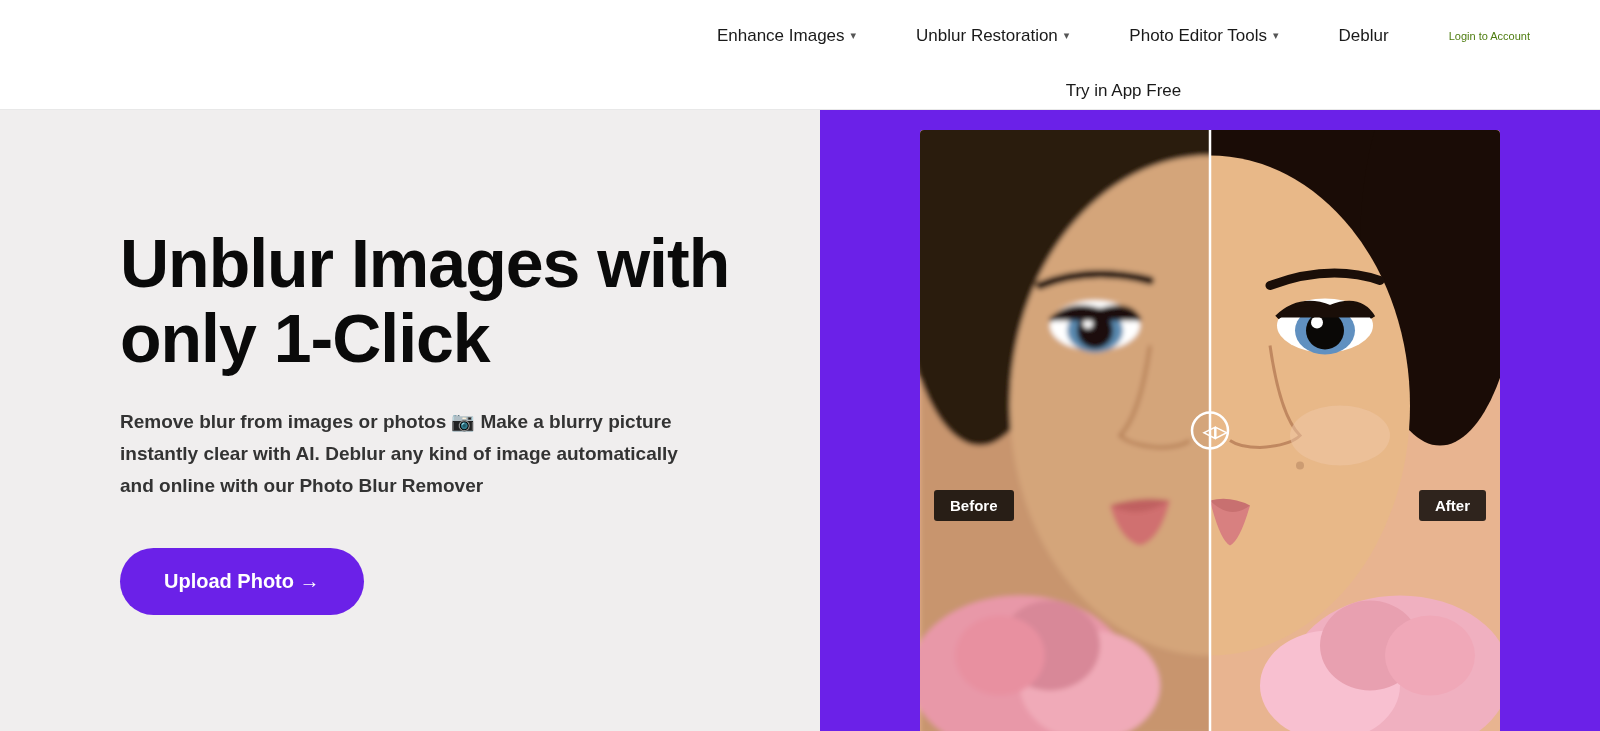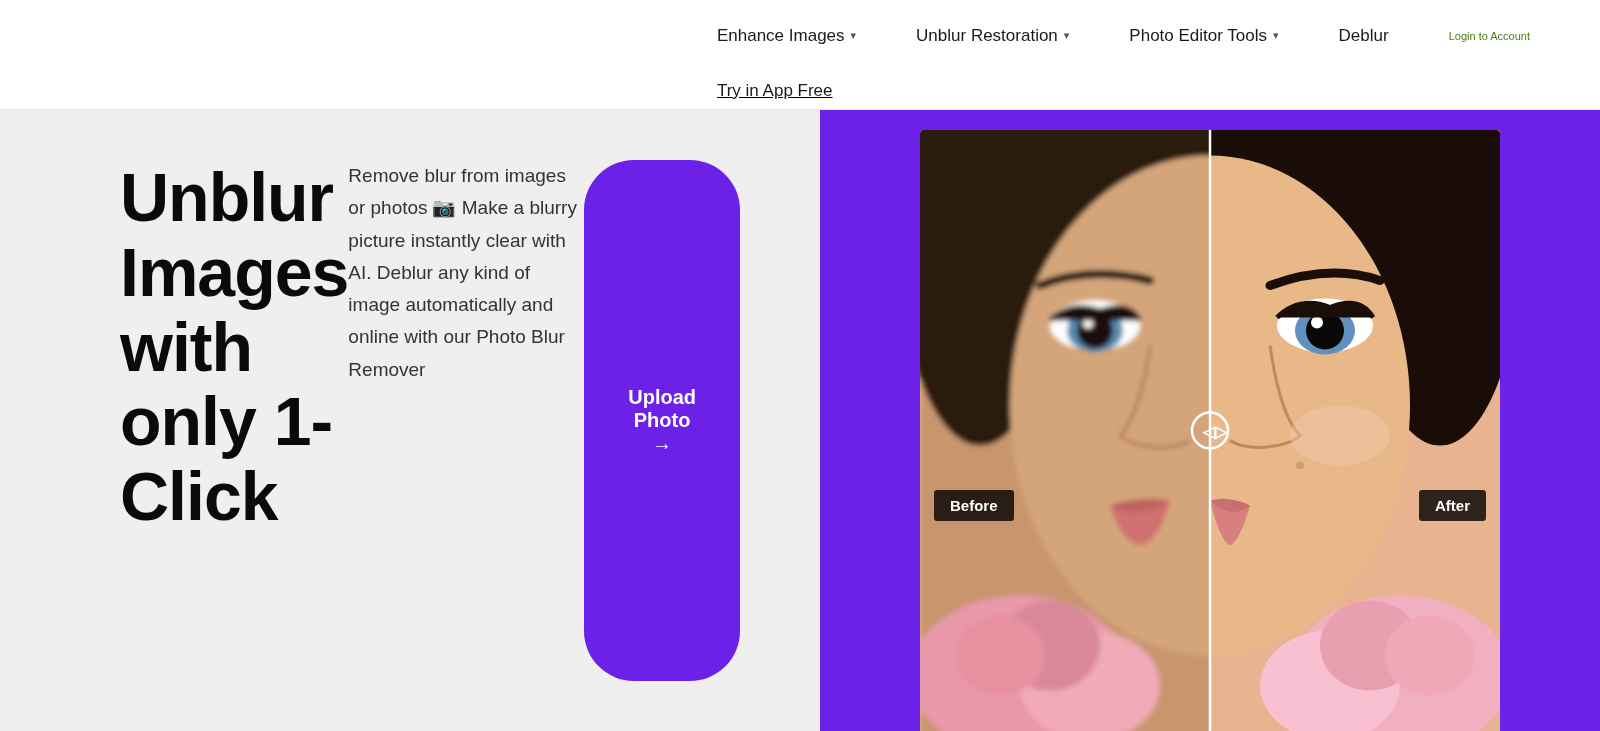--- a/index.html
+++ b/index.html
@@ -41,23 +41,22 @@
     .nav-top {
       display: flex;
       align-items: center;
       height: 55px;
       gap: 0;
     }
     .nav-bottom {
       display: flex;
       align-items: center;
       height: 55px;
-      justify-content: flex-start;
+      justify-content: center;
       width: 100%;
-      text-decoration: underline;
     }
     .nav-item {
       display: flex;
       align-items: center;
       gap: 6px;
       padding: 0 30px;
       font-size: 17px;
       color: #1a1a1a;
       cursor: pointer;
       white-space: nowrap;
@@ -86,37 +85,38 @@
       display: flex;
       height: calc(731px - 110px);
       background: #f0eeee;
     }
 
     
     .left-section {
       flex: 0 0 820px;
       padding: 50px 80px 50px 120px;
       display: flex;
-      flex-direction: row;
+      flex-direction: column;
       justify-content: center;
     }
     .hero-title {
       font-size: 68px;
       font-weight: 900;
       line-height: 1.1;
       color: #0a0a0a;
       margin-bottom: 30px;
       letter-spacing: -1px;
     }
     .hero-desc {
       font-size: 19px;
       line-height: 1.7;
       color: #333;
       max-width: 580px;
       margin-bottom: 45px;
+      font-weight: bold;
     }
     .upload-btn {
       display: inline-flex;
       align-items: center;
       gap: 10px;
       background: #6b21e8;
       color: #fff;
       border: none;
       border-radius: 50px;
       padding: 22px 44px;

